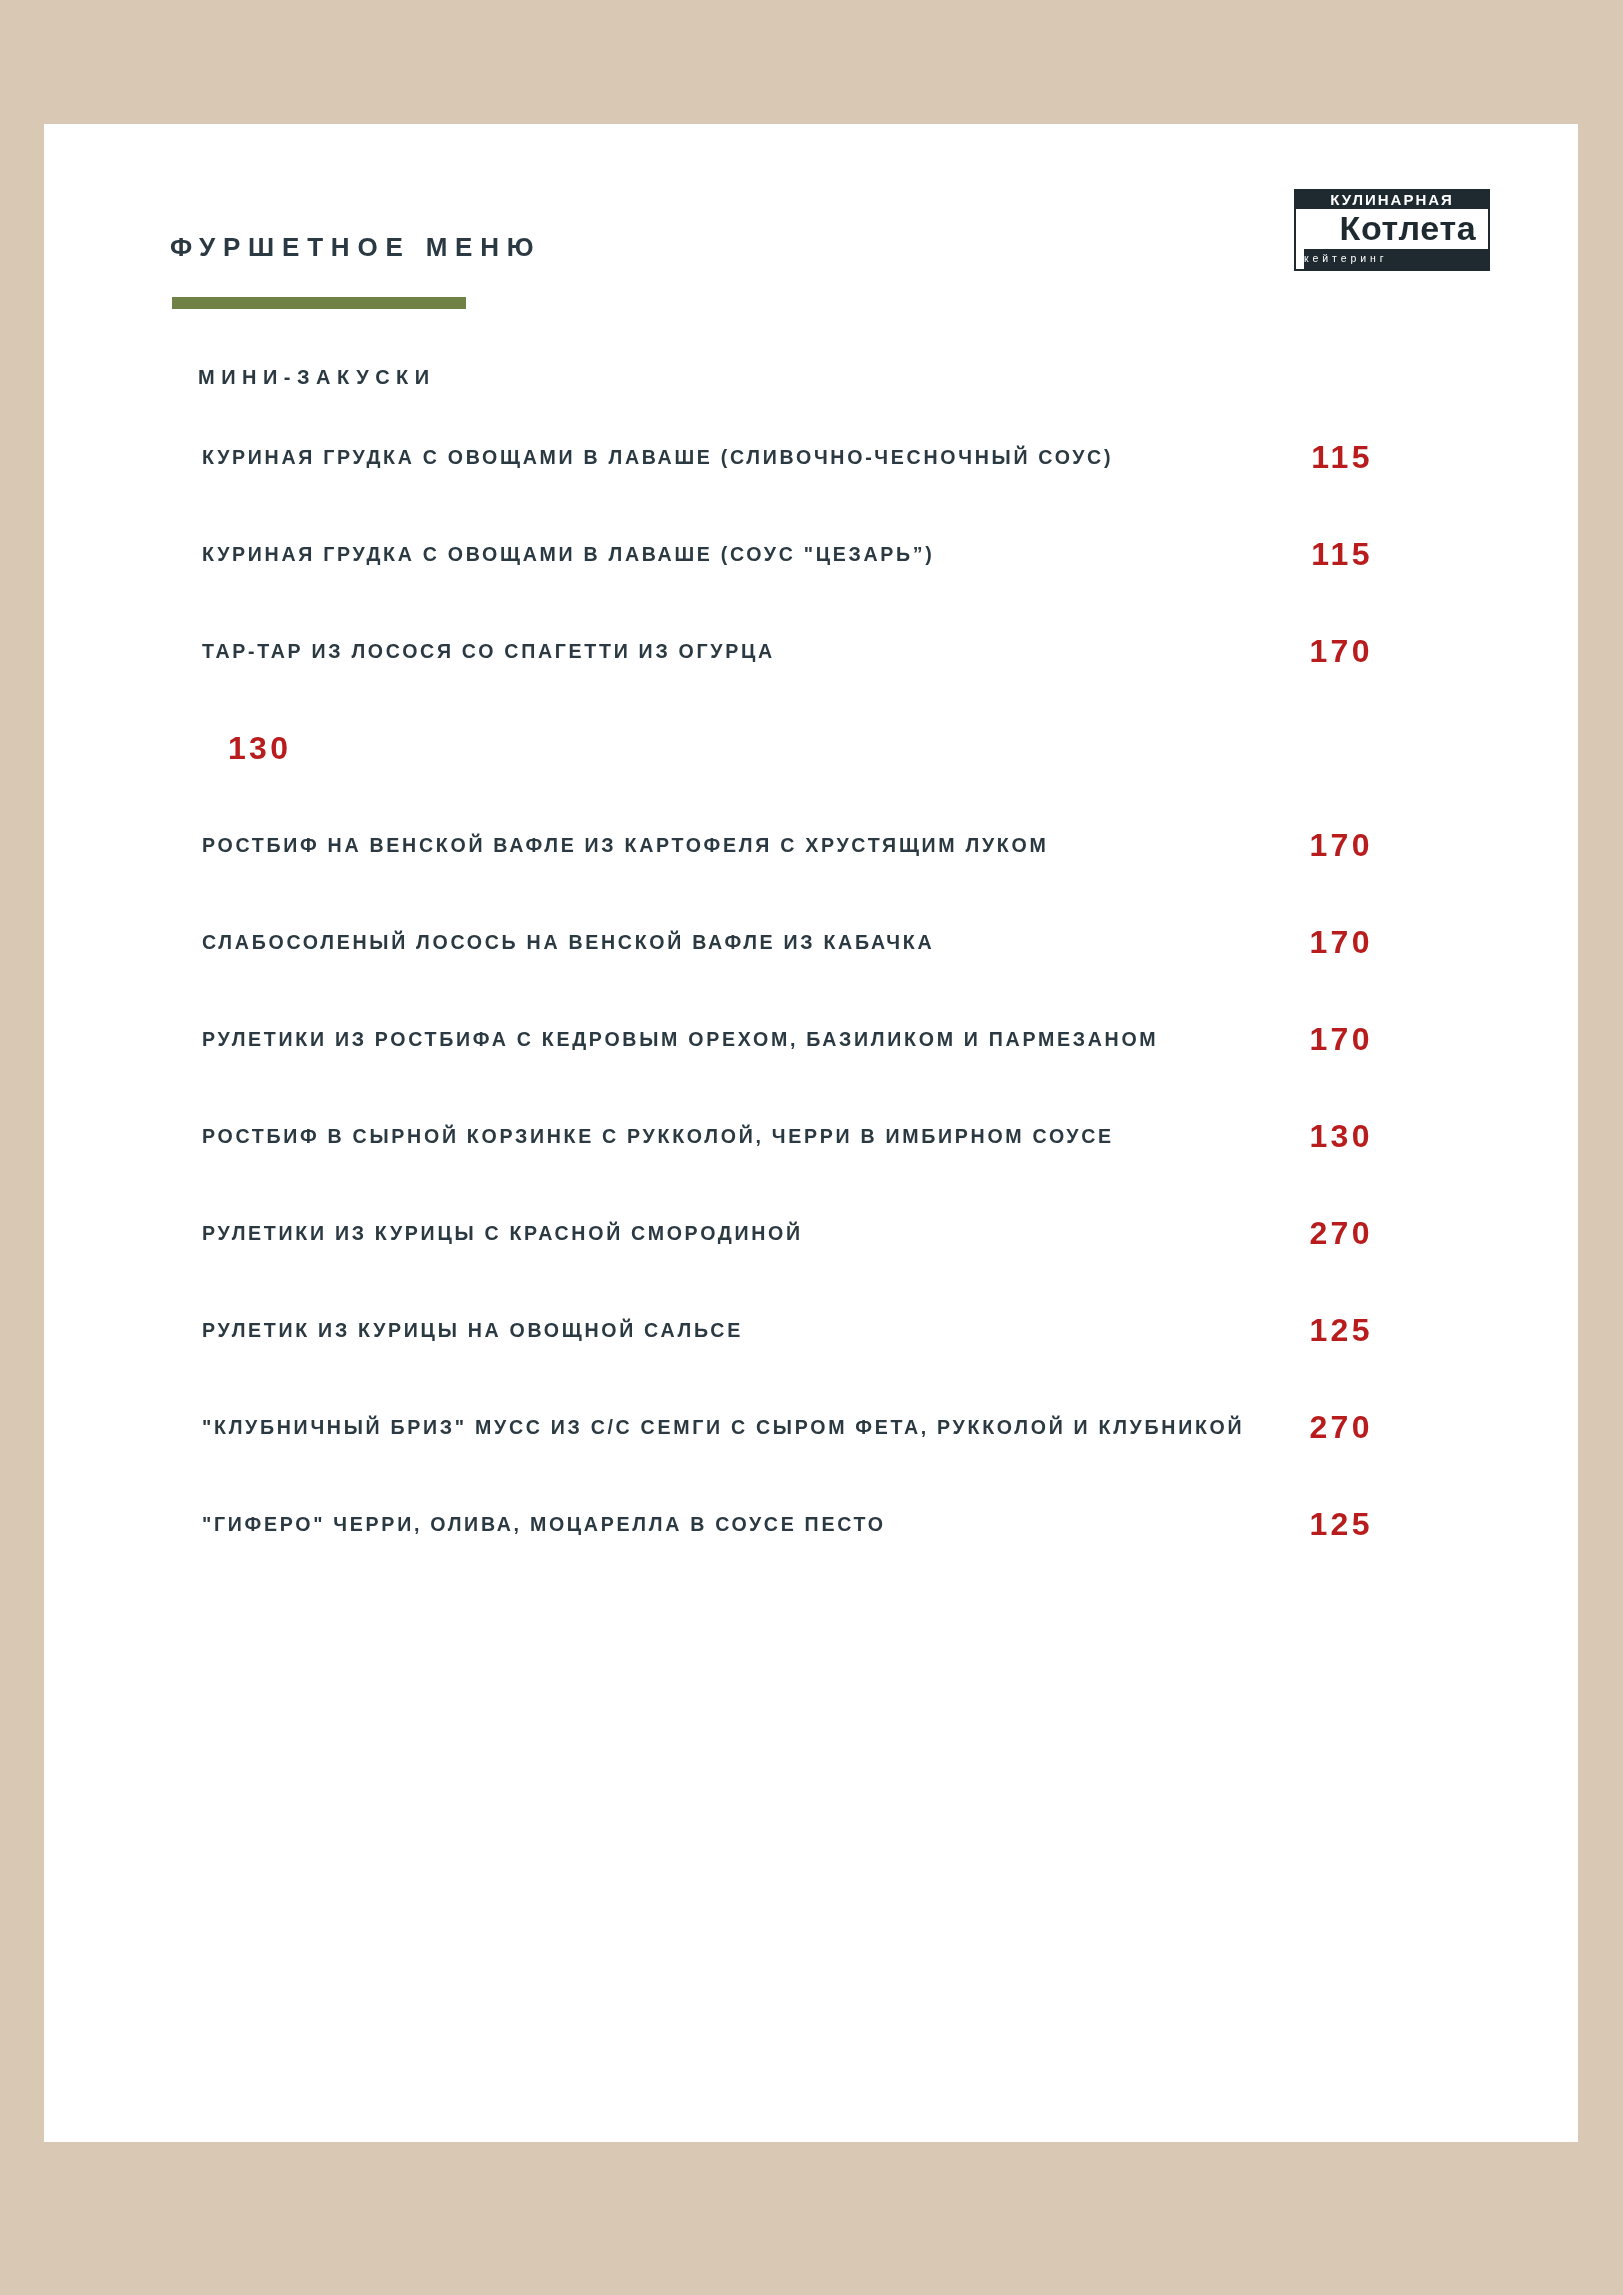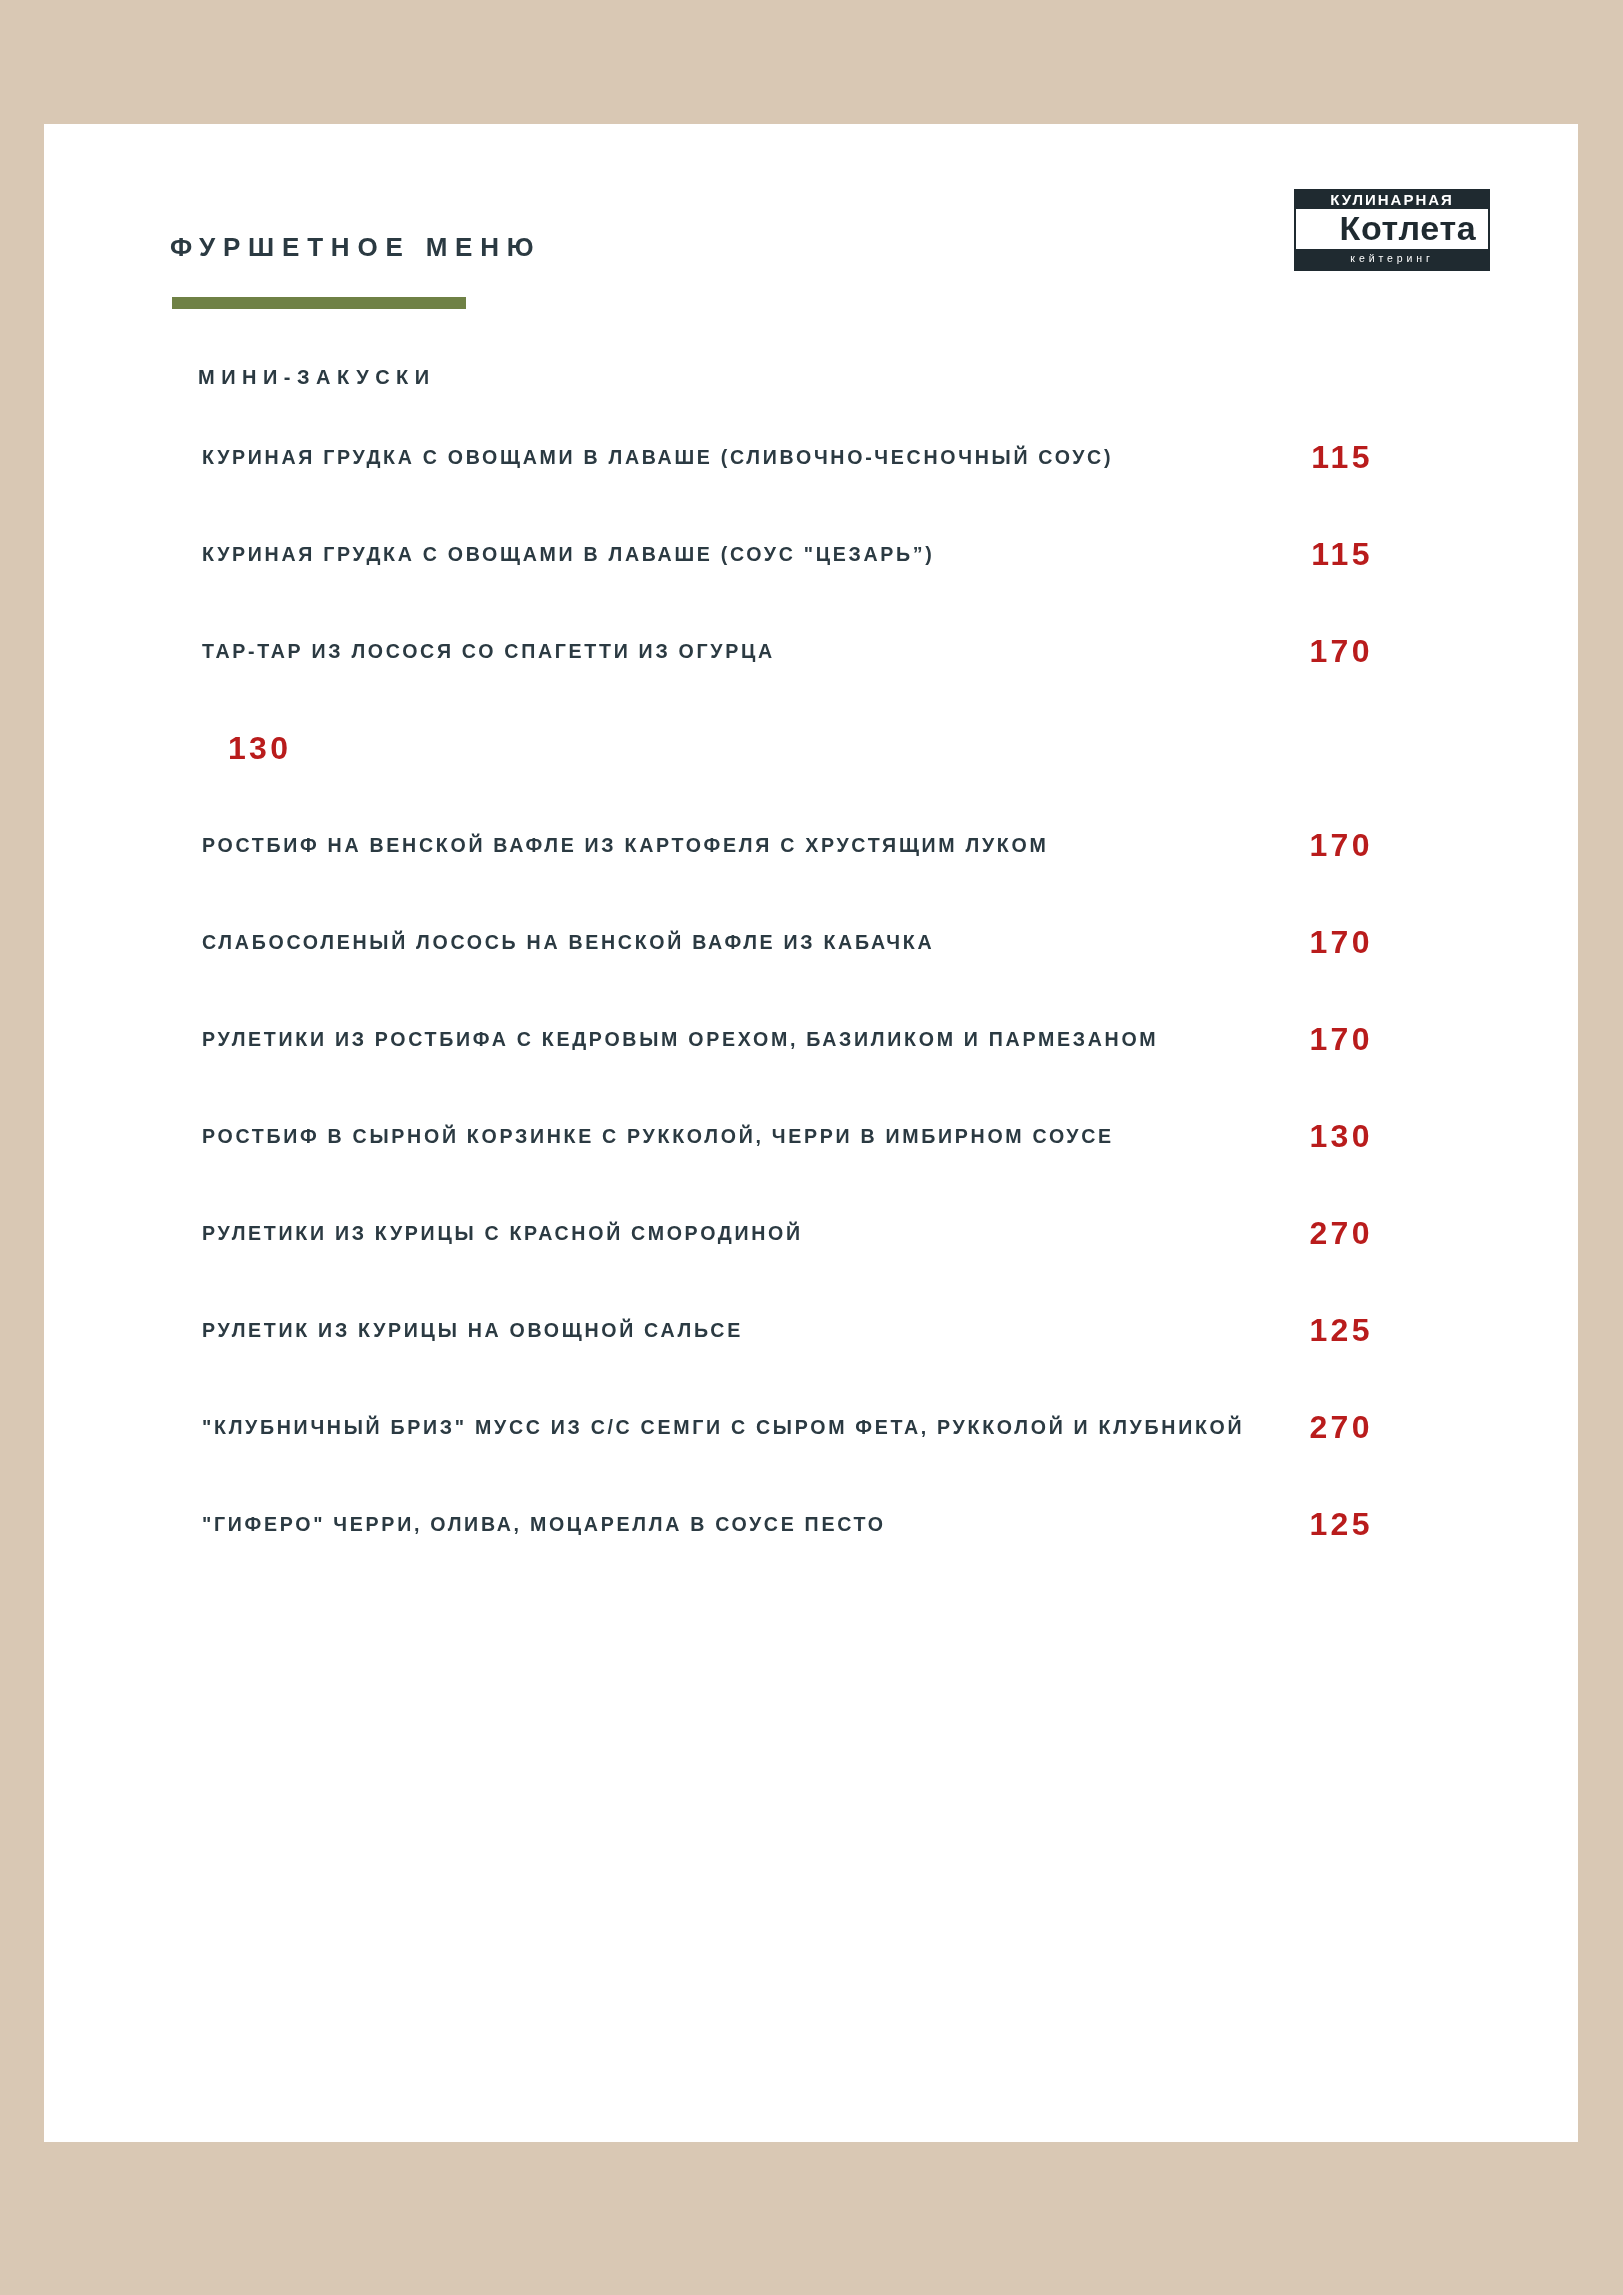--- a/index.html
+++ b/index.html
@@ -76,29 +76,28 @@
     height: 41px;
     line-height: 41px;
     text-align: center;
     font-size: 34px;
     font-weight: bold;
     color: #1f2a30;
     letter-spacing: 0.7px;
   }
   .logo-bottom {
     position: absolute;
-    left: 0;
+    left: 8px;
     bottom: 0;
     width: 100%;
     height: 19.6px;
     background: #1f2a30;
     color: #ffffff;
     font-size: 10.5px;
     letter-spacing: 3.9px;
-    text-align: center;
     line-height: 19.6px;
   }
   .section {
     padding: 0 196px 0 154px;
   }
   .section-title {
     font-size: 20px;
     font-weight: bold;
     letter-spacing: 6.5px;
     color: #2b3a42;

